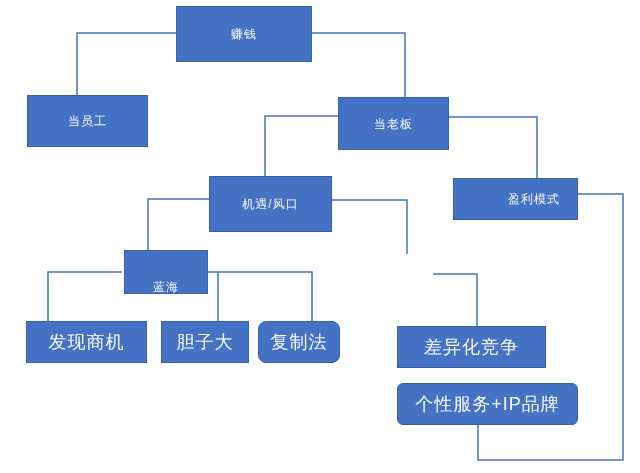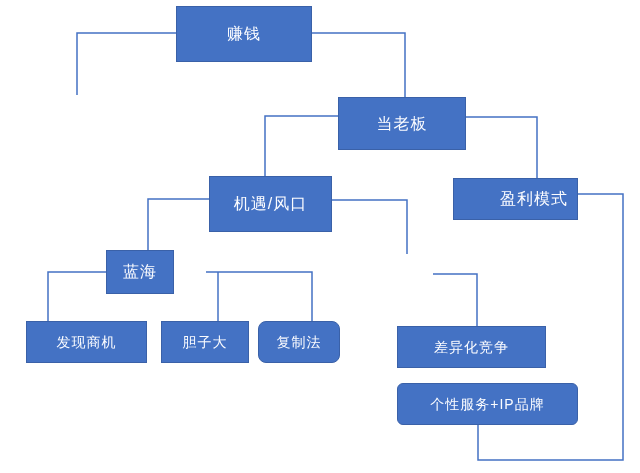--- a/index.html
+++ b/index.html
@@ -18,29 +18,29 @@
     border:1px solid #3a61a8;
     box-sizing:border-box;
     color:#fbfcff;
     display:flex;align-items:center;justify-content:center;
     text-align:center;
     letter-spacing:1px;
     line-height:1;
     cursor:default;
     user-select:none;
   }
-  .lg{font-size:16px;}
-  .sm{font-size:14px;}
+  .lg{font-size:12px;}
+  .sm{font-size:18px;}
   
   .n0{left:176px;top:6px;width:136px;height:56px;}
   .n1{left:27px;top:95px;width:121px;height:52px;}
-  .n2{left:338px;top:97px;width:128px;height:53px;text-align:right;}
+  .n2{left:338px;top:97px;width:111px;height:53px;text-align:right;}
   .n3{left:209px;top:176px;width:123px;height:56px;}
   .n4{left:453px;top:178px;width:125px;height:42px;padding-left:37px;}
-  .n5{left:106px;top:250px;width:68px;height:44px;}
+  .n5{left:124px;top:250px;width:84px;height:44px;align-items:flex-end;}
   .n6{left:346px;top:254px;width:87px;height:38px;}
   .n7{left:26px;top:321px;width:121px;height:42px;}
   .n8{left:161px;top:321px;width:88px;height:42px;text-align:right;}
   .n9{left:258px;top:321px;width:82px;height:42px;border-radius:8px;}
   .n10{left:397px;top:326px;width:149px;height:42px;}
   .n11{left:397px;top:383px;width:181px;height:42px;border-radius:6px;}
 </style>
 </head>
 <body>
 
@@ -55,20 +55,23 @@
     <polyline points="332,200 407,200 407,254"></polyline>
     <polyline points="122,272 48,272 48,321"></polyline>
     <polyline points="206,272 312,272 312,321"></polyline>
     <polyline points="218,272 218,321"></polyline>
     <polyline points="433,274 477,274 477,326"></polyline>
     <polyline points="578,194 623,194 623,460 478,460 478,425"></polyline>
   </svg>
 
   <div class="node lg n0">
     <span>赚钱</span>
+  </div>
+  <div class="node lg n1">
+    <span>当员工</span>
   </div>
   <div class="node lg n2">
     <span>当老板</span>
   </div>
   <div class="node lg n3">
     <span>机遇/风口</span>
   </div>
   <div class="node lg n4">
     <span>盈利模式</span>
   </div>

